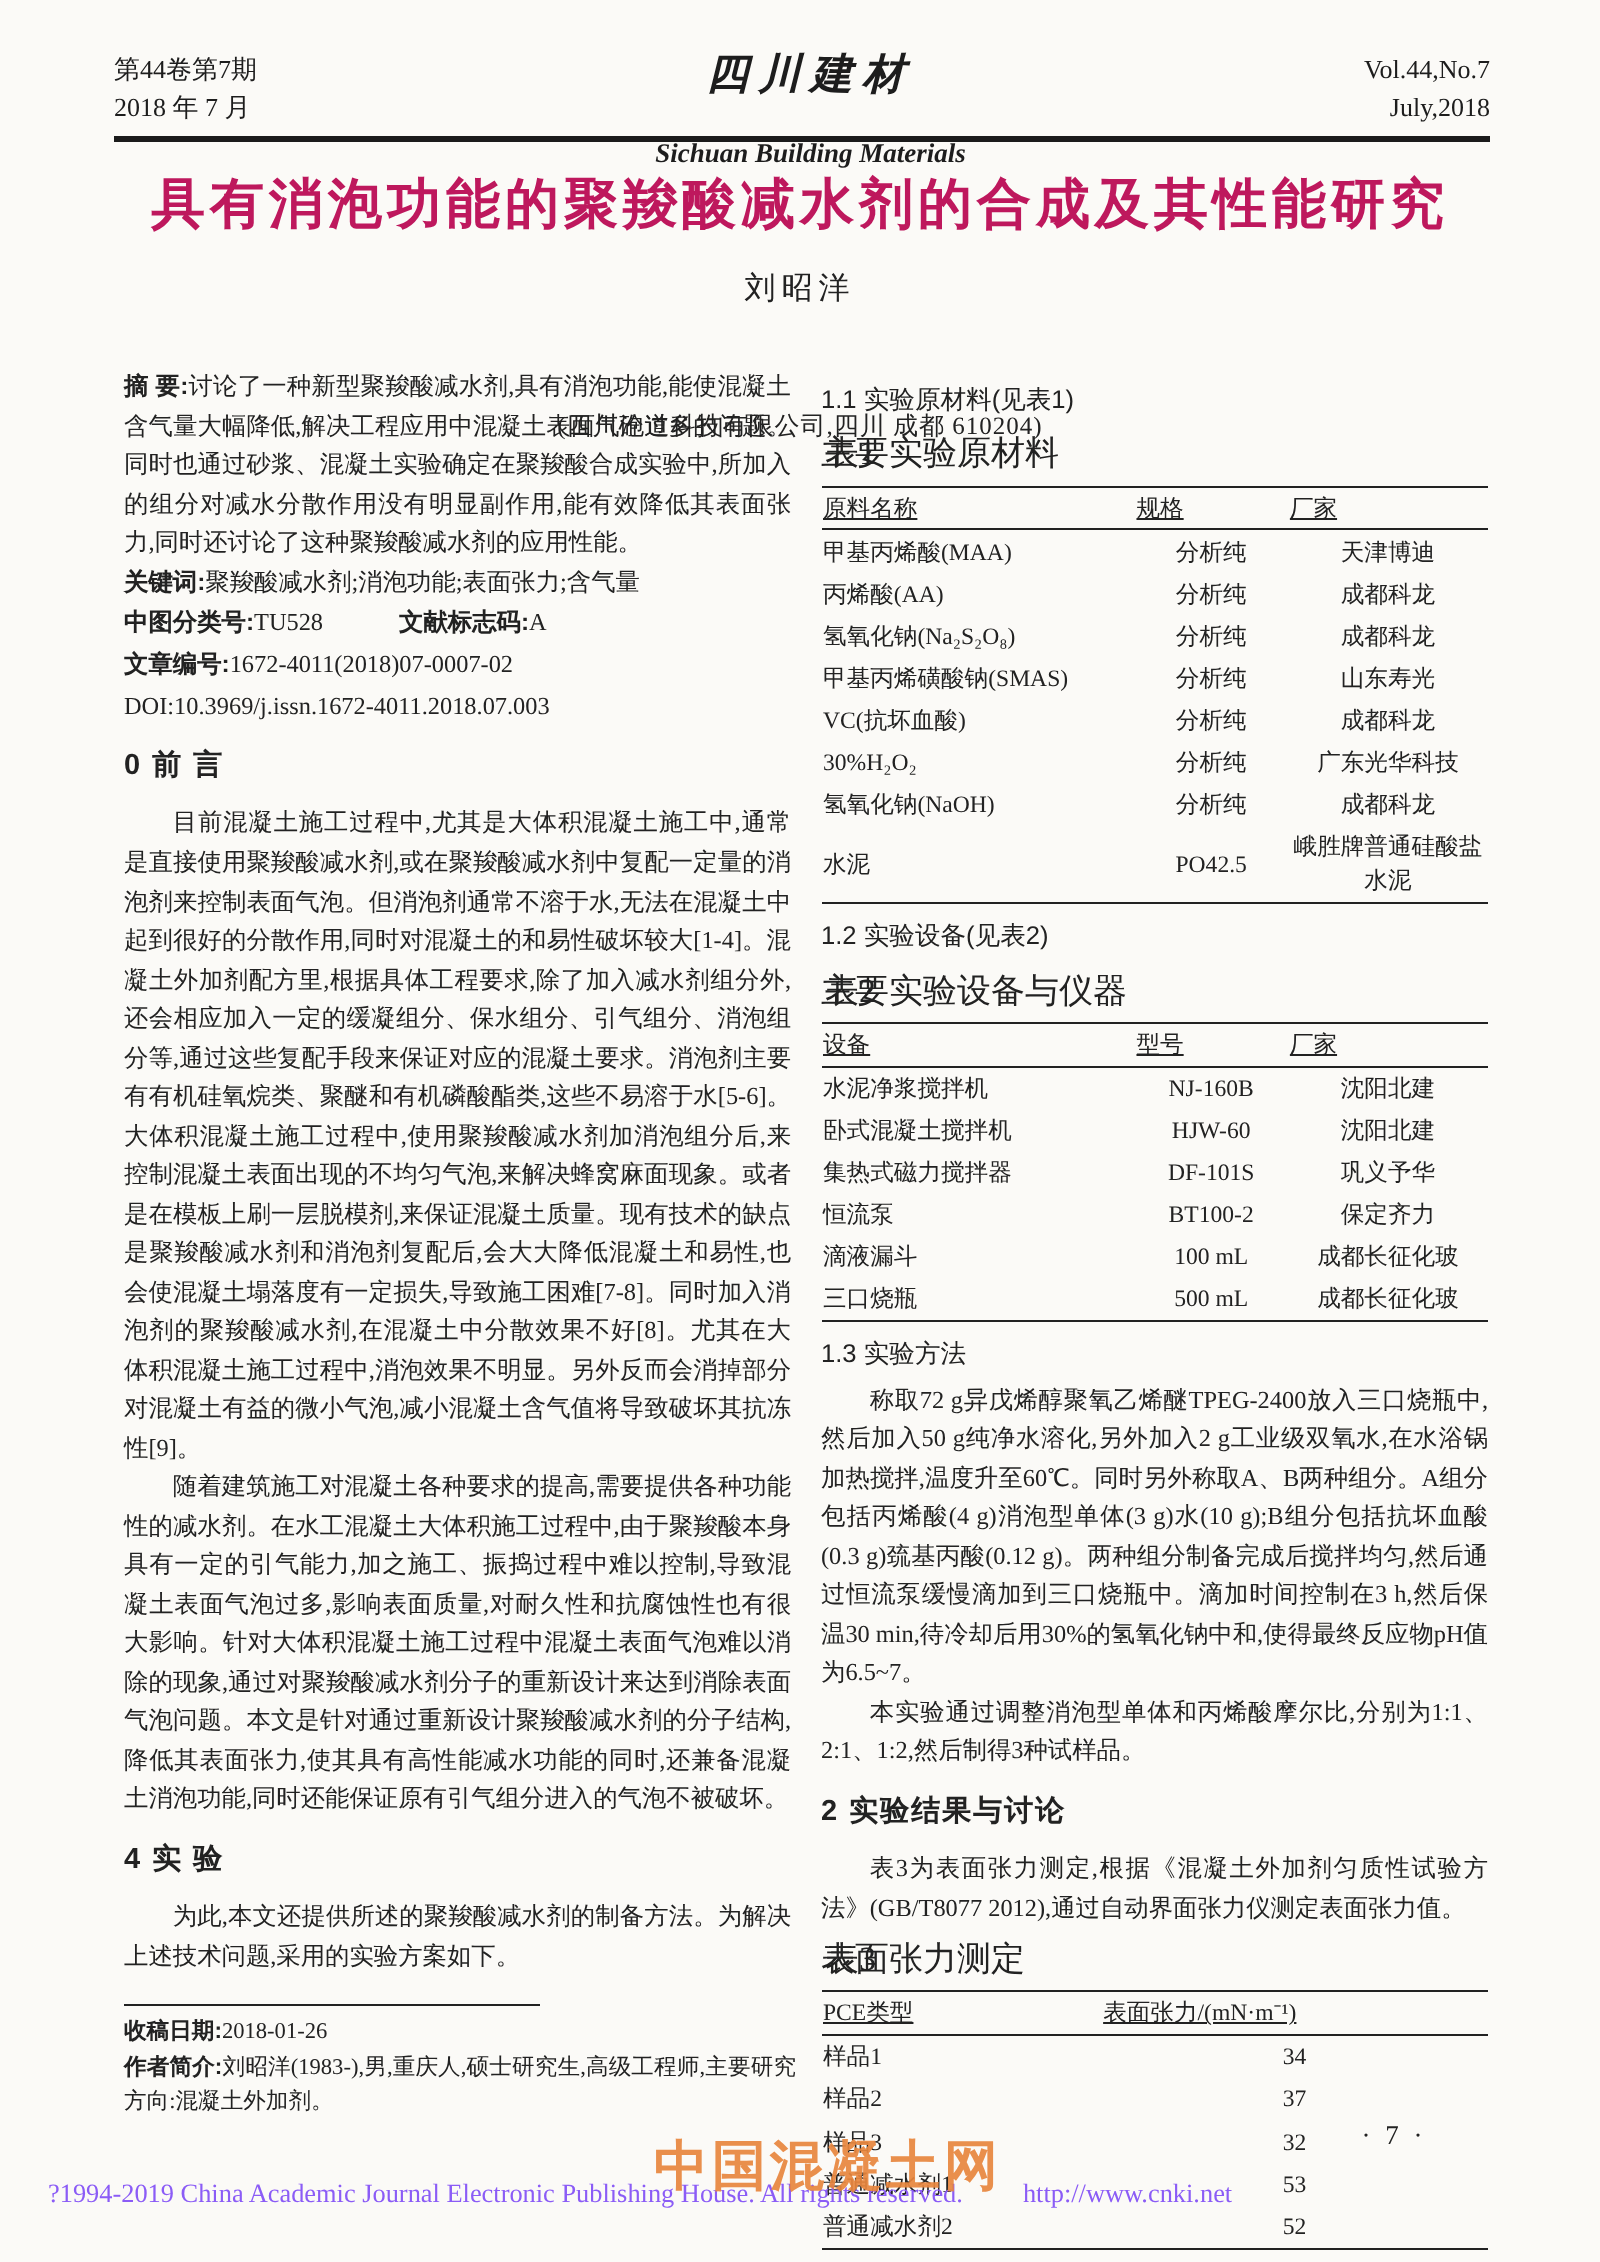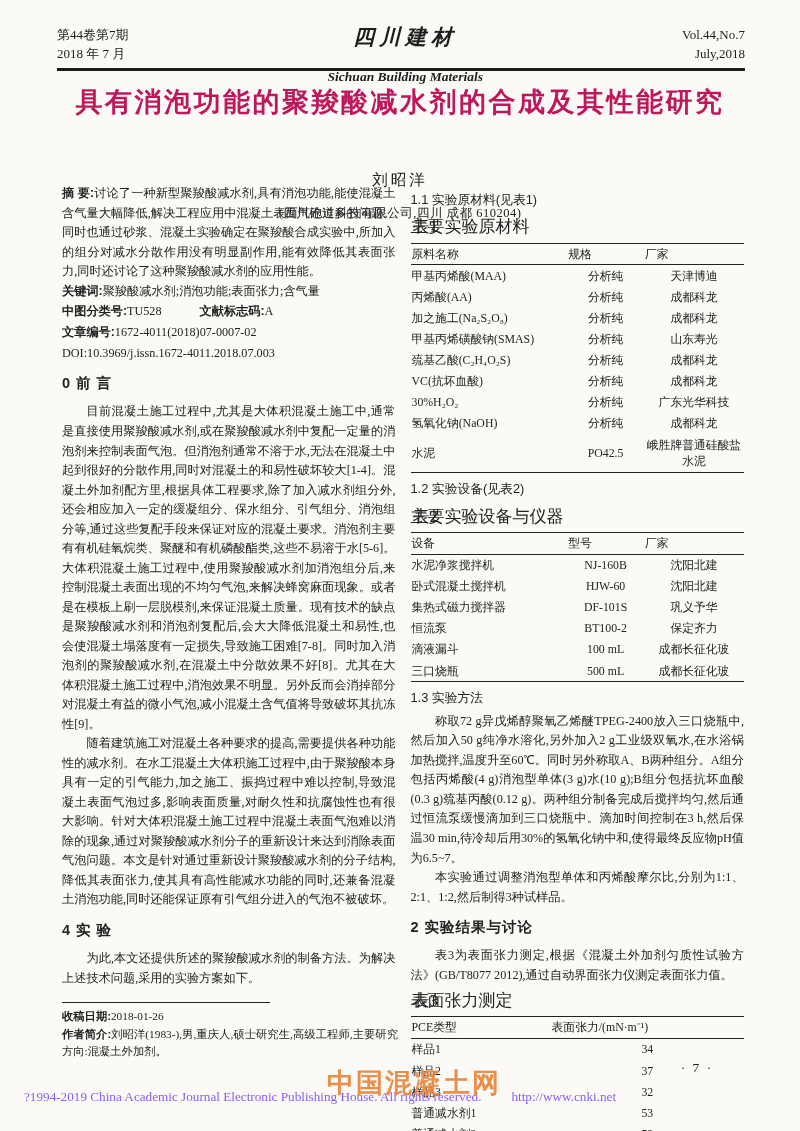--- a/index.html
+++ b/index.html
@@ -30,21 +30,20 @@
   
   .paper-title {
     position:absolute; top:84px; left:0; width:100%;
     text-align:center; font-size:27px; font-weight:bold; letter-spacing:2.5px;
     font-family:"Liberation Sans", sans-serif; color:#be185d;
   }
   .paper-author {
     position:absolute; top:134px; left:0; width:100%;
     text-align:center; font-size:15.5px; letter-spacing:3px;
     font-family:"Liberation Sans", sans-serif;
-    margin-top:36px;
   }
   .paper-affil {
     position:absolute; top:158px; left:0; width:100%;
     text-align:center; font-size:12.5px; letter-spacing:.5px;margin-top:47px;
   }
   
   .content {
     position:absolute; top:184px; left:62px; width:682px;
     display:flex; gap:15px;
   }
@@ -59,21 +58,21 @@
   }
   .h-minor {
     font-family:"Liberation Sans", sans-serif; font-weight:normal;
     font-size:12.8px; margin:6px 0 3px 0; text-align:left;
   }
   
   .tcaption { position:relative; font-size:17px; margin:2px 0 2px 0; }
   .tcaption .tlabel { position:absolute; left:2px; }
   table { width:100%; border-collapse:collapse; font-size:11.8px; line-height:1.42;
           border-top:1.6px solid #222; border-bottom:1.6px solid #222; margin-bottom:6px; }
-  thead th { border-bottom:1.1px solid #222; font-weight:normal; padding:2px 1px; }
+  thead th { border-bottom:1.1px solid #222; font-weight:normal; padding:2px 1px;text-decoration:underline; }
   td { padding:2.2px 1px; text-align:center; }
   table.t3col td:first-child, table.t3col th:first-child { text-align:left; width:47%; }
   table.t3col td:nth-child(2), table.t3col th:nth-child(2) { width:23%; }
   table.t2col td:first-child, table.t2col th:first-child { text-align:left; width:42%; }
   
   .footnote {
     position:absolute; left:62px; top:1002px; width:336px;
     font-size:11.3px; line-height:1.55; text-align:justify;
   }
   .footnote-rule { width:208px; border-top:1.5px solid #222; margin-bottom:5px; }
@@ -162,33 +161,28 @@
               <td>甲基丙烯酸(MAA)</td>
               <td>分析纯</td>
               <td>天津博迪</td>
             </tr>
             <tr>
               <td>丙烯酸(AA)</td>
               <td>分析纯</td>
               <td>成都科龙</td>
             </tr>
             <tr>
-              <td>加之施工(Na₂S₂O₈)</td>
+              <td>氢氧化钠(Na₂S₂O₈)</td>
               <td>分析纯</td>
               <td>成都科龙</td>
             </tr>
             <tr>
               <td>甲基丙烯磺酸钠(SMAS)</td>
               <td>分析纯</td>
               <td>山东寿光</td>
-            </tr>
-            <tr>
-              <td>巯基乙酸(C₂H₄O₂S)</td>
-              <td>分析纯</td>
-              <td>成都科龙</td>
             </tr>
             <tr>
               <td>VC(抗坏血酸)</td>
               <td>分析纯</td>
               <td>成都科龙</td>
             </tr>
             <tr>
               <td>30%H₂O₂</td>
               <td>分析纯</td>
               <td>广东光华科技</td>

